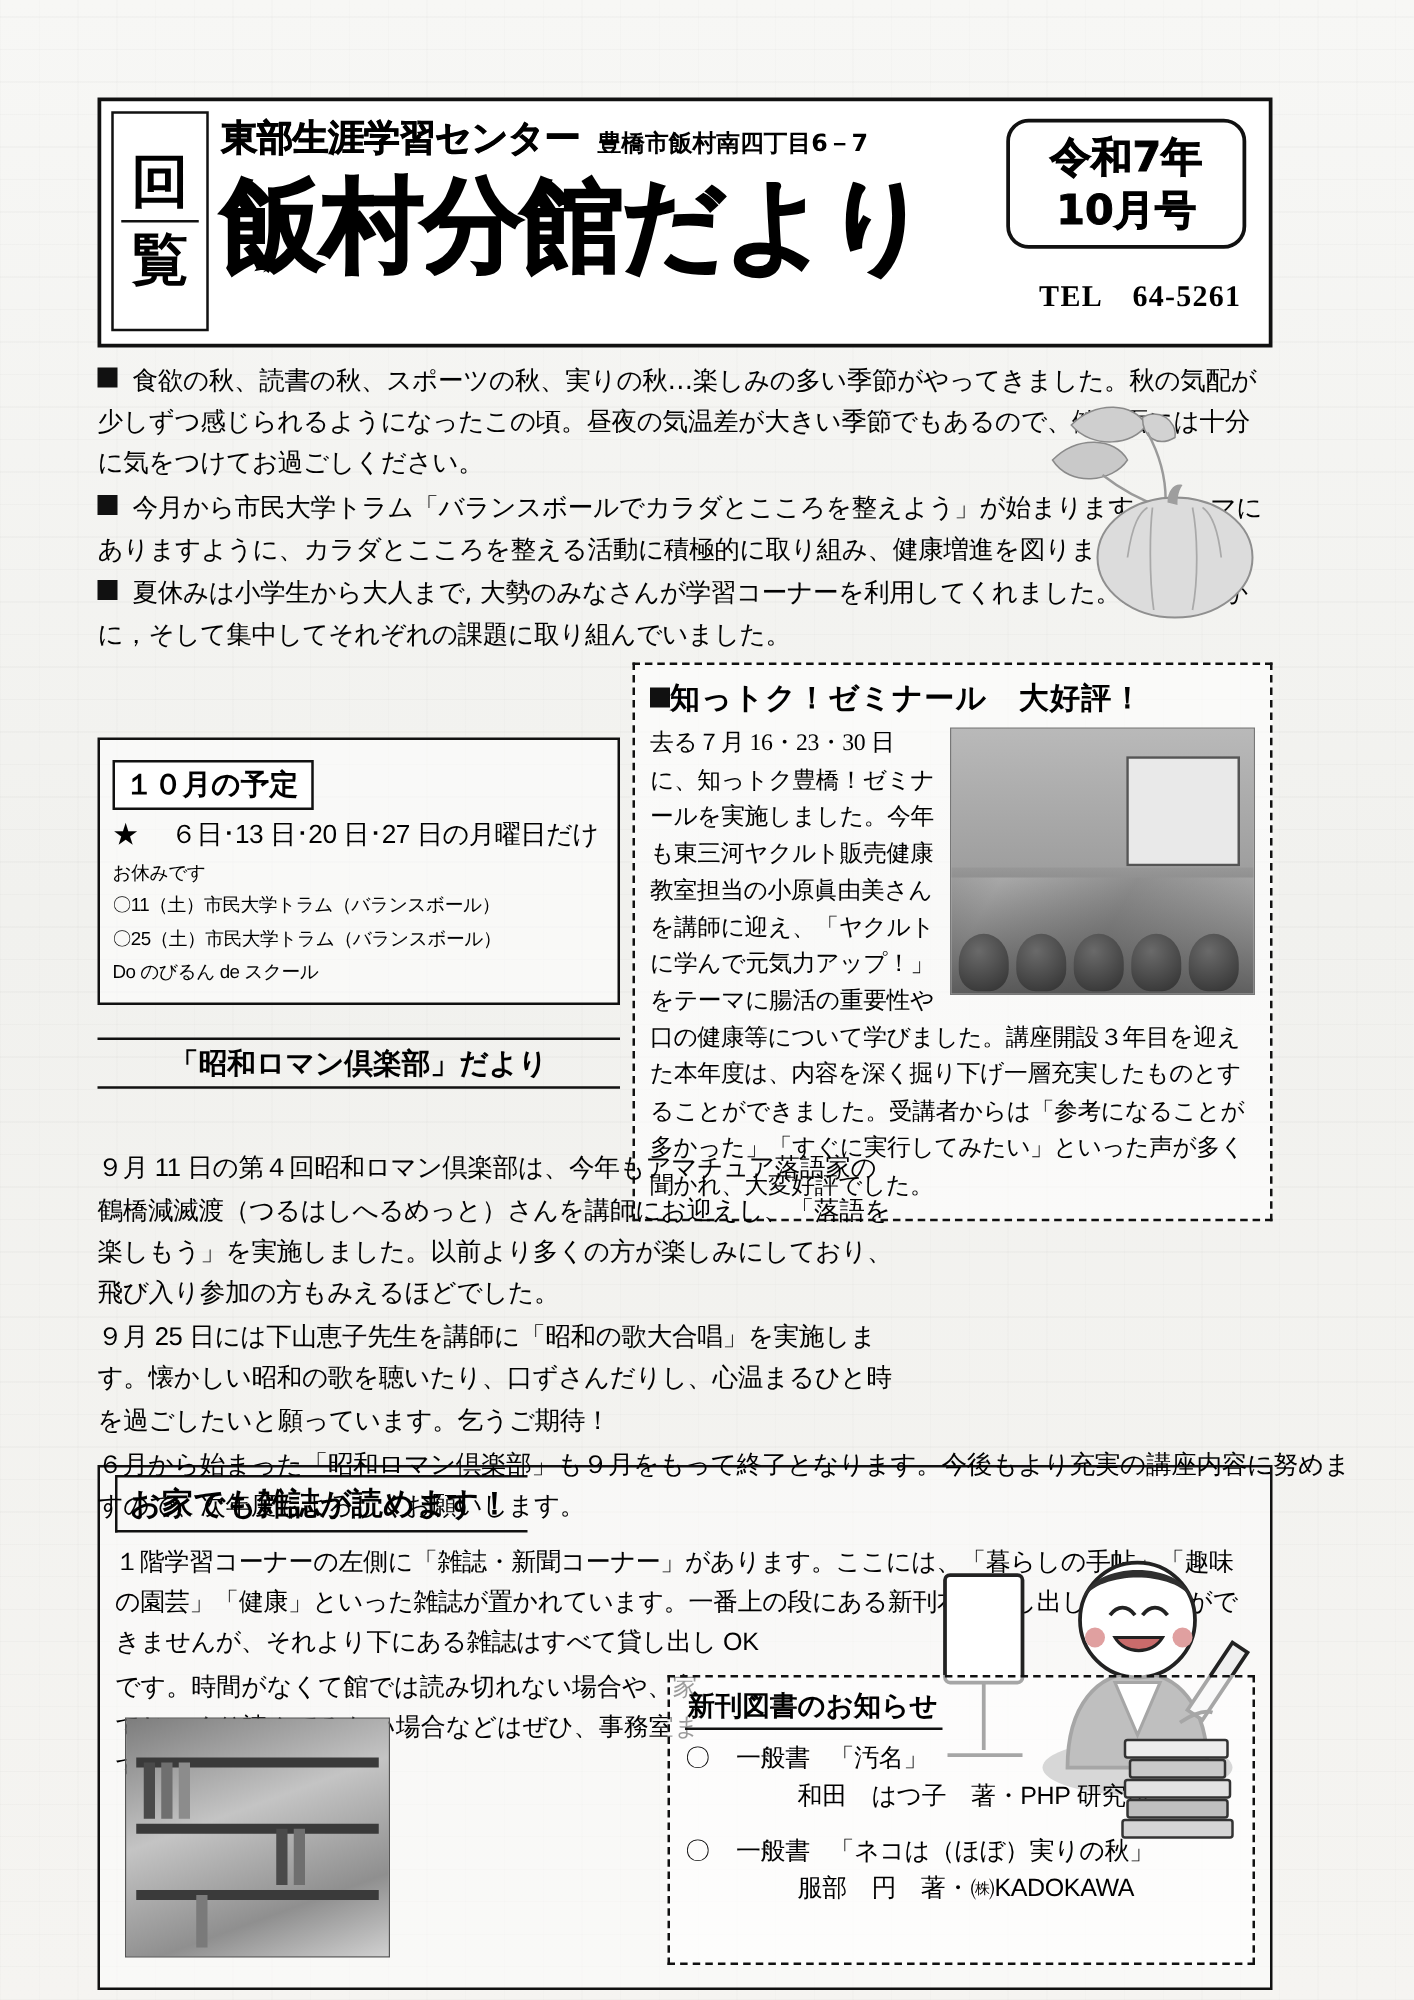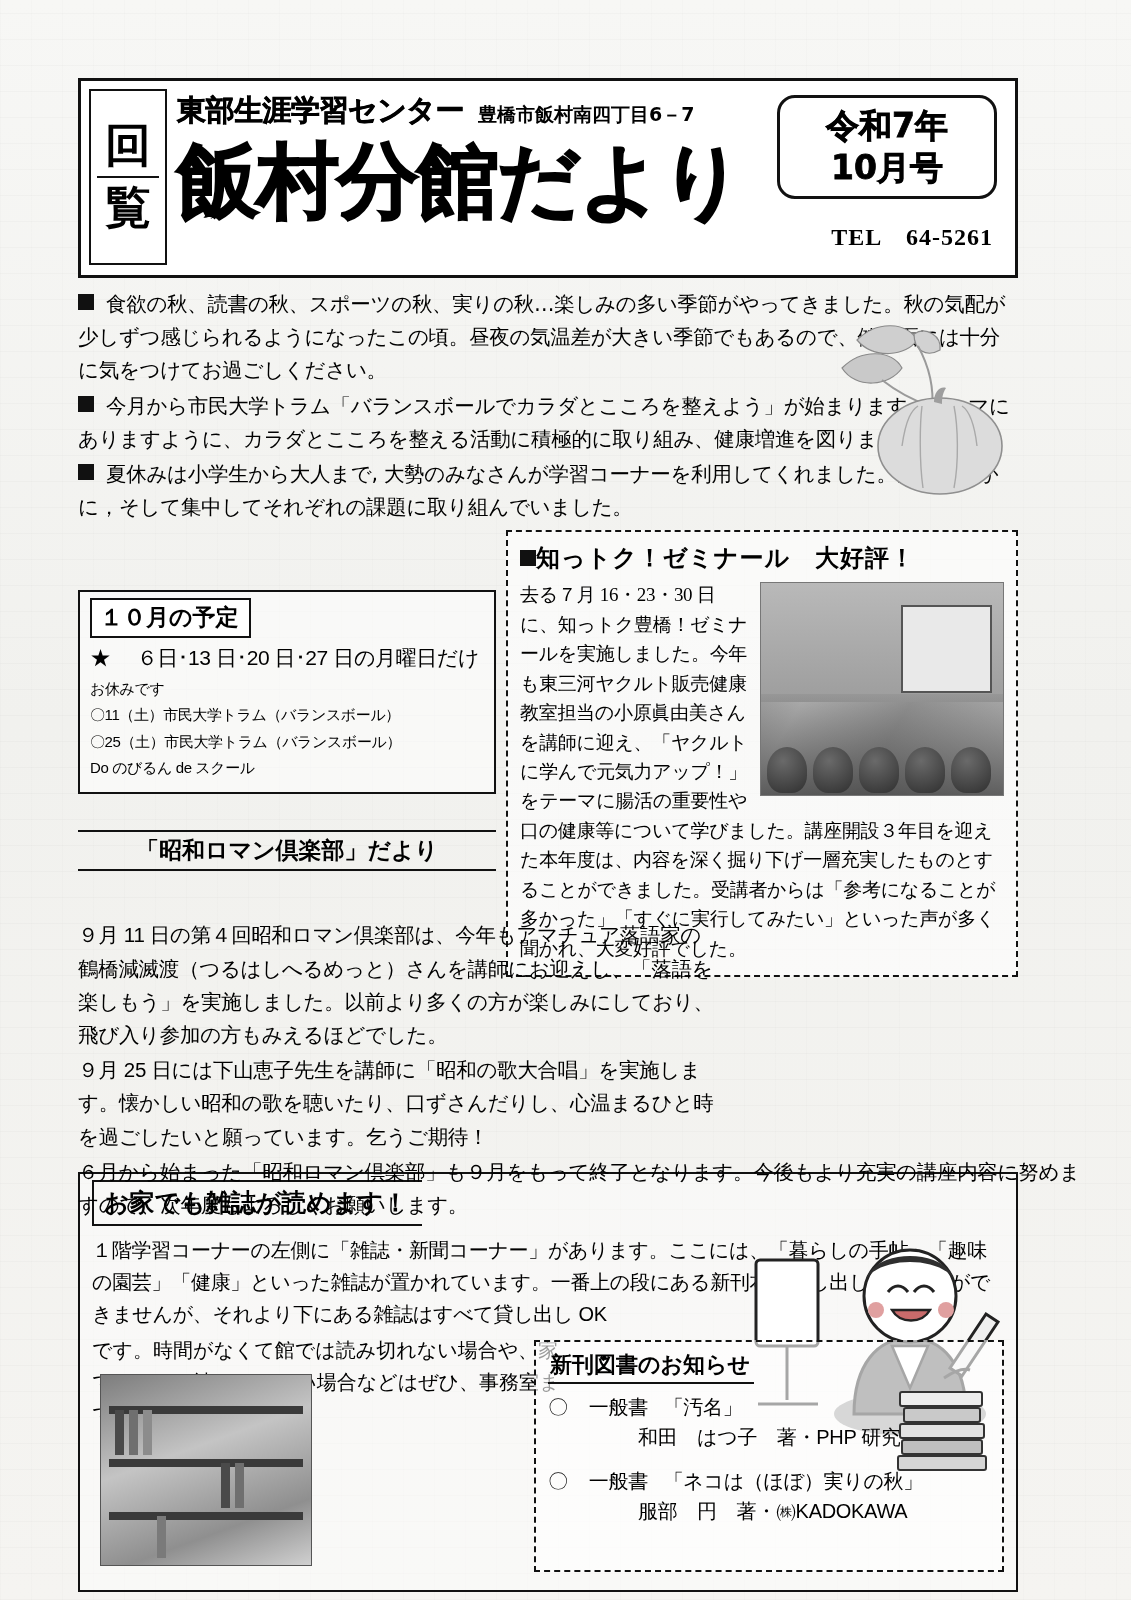--- a/index.html
+++ b/index.html
@@ -103,21 +103,21 @@
     font-family: "DejaVu Sans", sans-serif;
     letter-spacing: -2px;
     line-height: 1.12;
     margin-top: 4px;
     -webkit-text-stroke: 1.6px #000;
   }
   .issue-box {
     position: absolute;
     right: 18px;
     top: 14px;
-    width: 220px;
+    width: 192px;
     height: 104px;
     border: 3px solid #111;
     border-radius: 18px;
     box-sizing: border-box;
     display: flex;
     flex-direction: column;
     align-items: center;
     justify-content: center;
   }
   .issue-box div {
@@ -175,21 +175,21 @@
   }
 
   
   .schedule {
     position: absolute;
     left: 0;
     top: 60px;
     width: 418px;
     border: 2px solid #111;
     box-sizing: border-box;
-    padding: 6px 10px 12px 10px;
+    padding: 16px 10px 12px 10px;
     background: rgba(255,255,255,0.55);
   }
   .sec-head {
     display: inline-block;
     border: 2px solid #111;
     padding: 2px 10px 3px 8px;
     font-size: 23px;
     font-weight: bold;
     background: #fff;
   }

